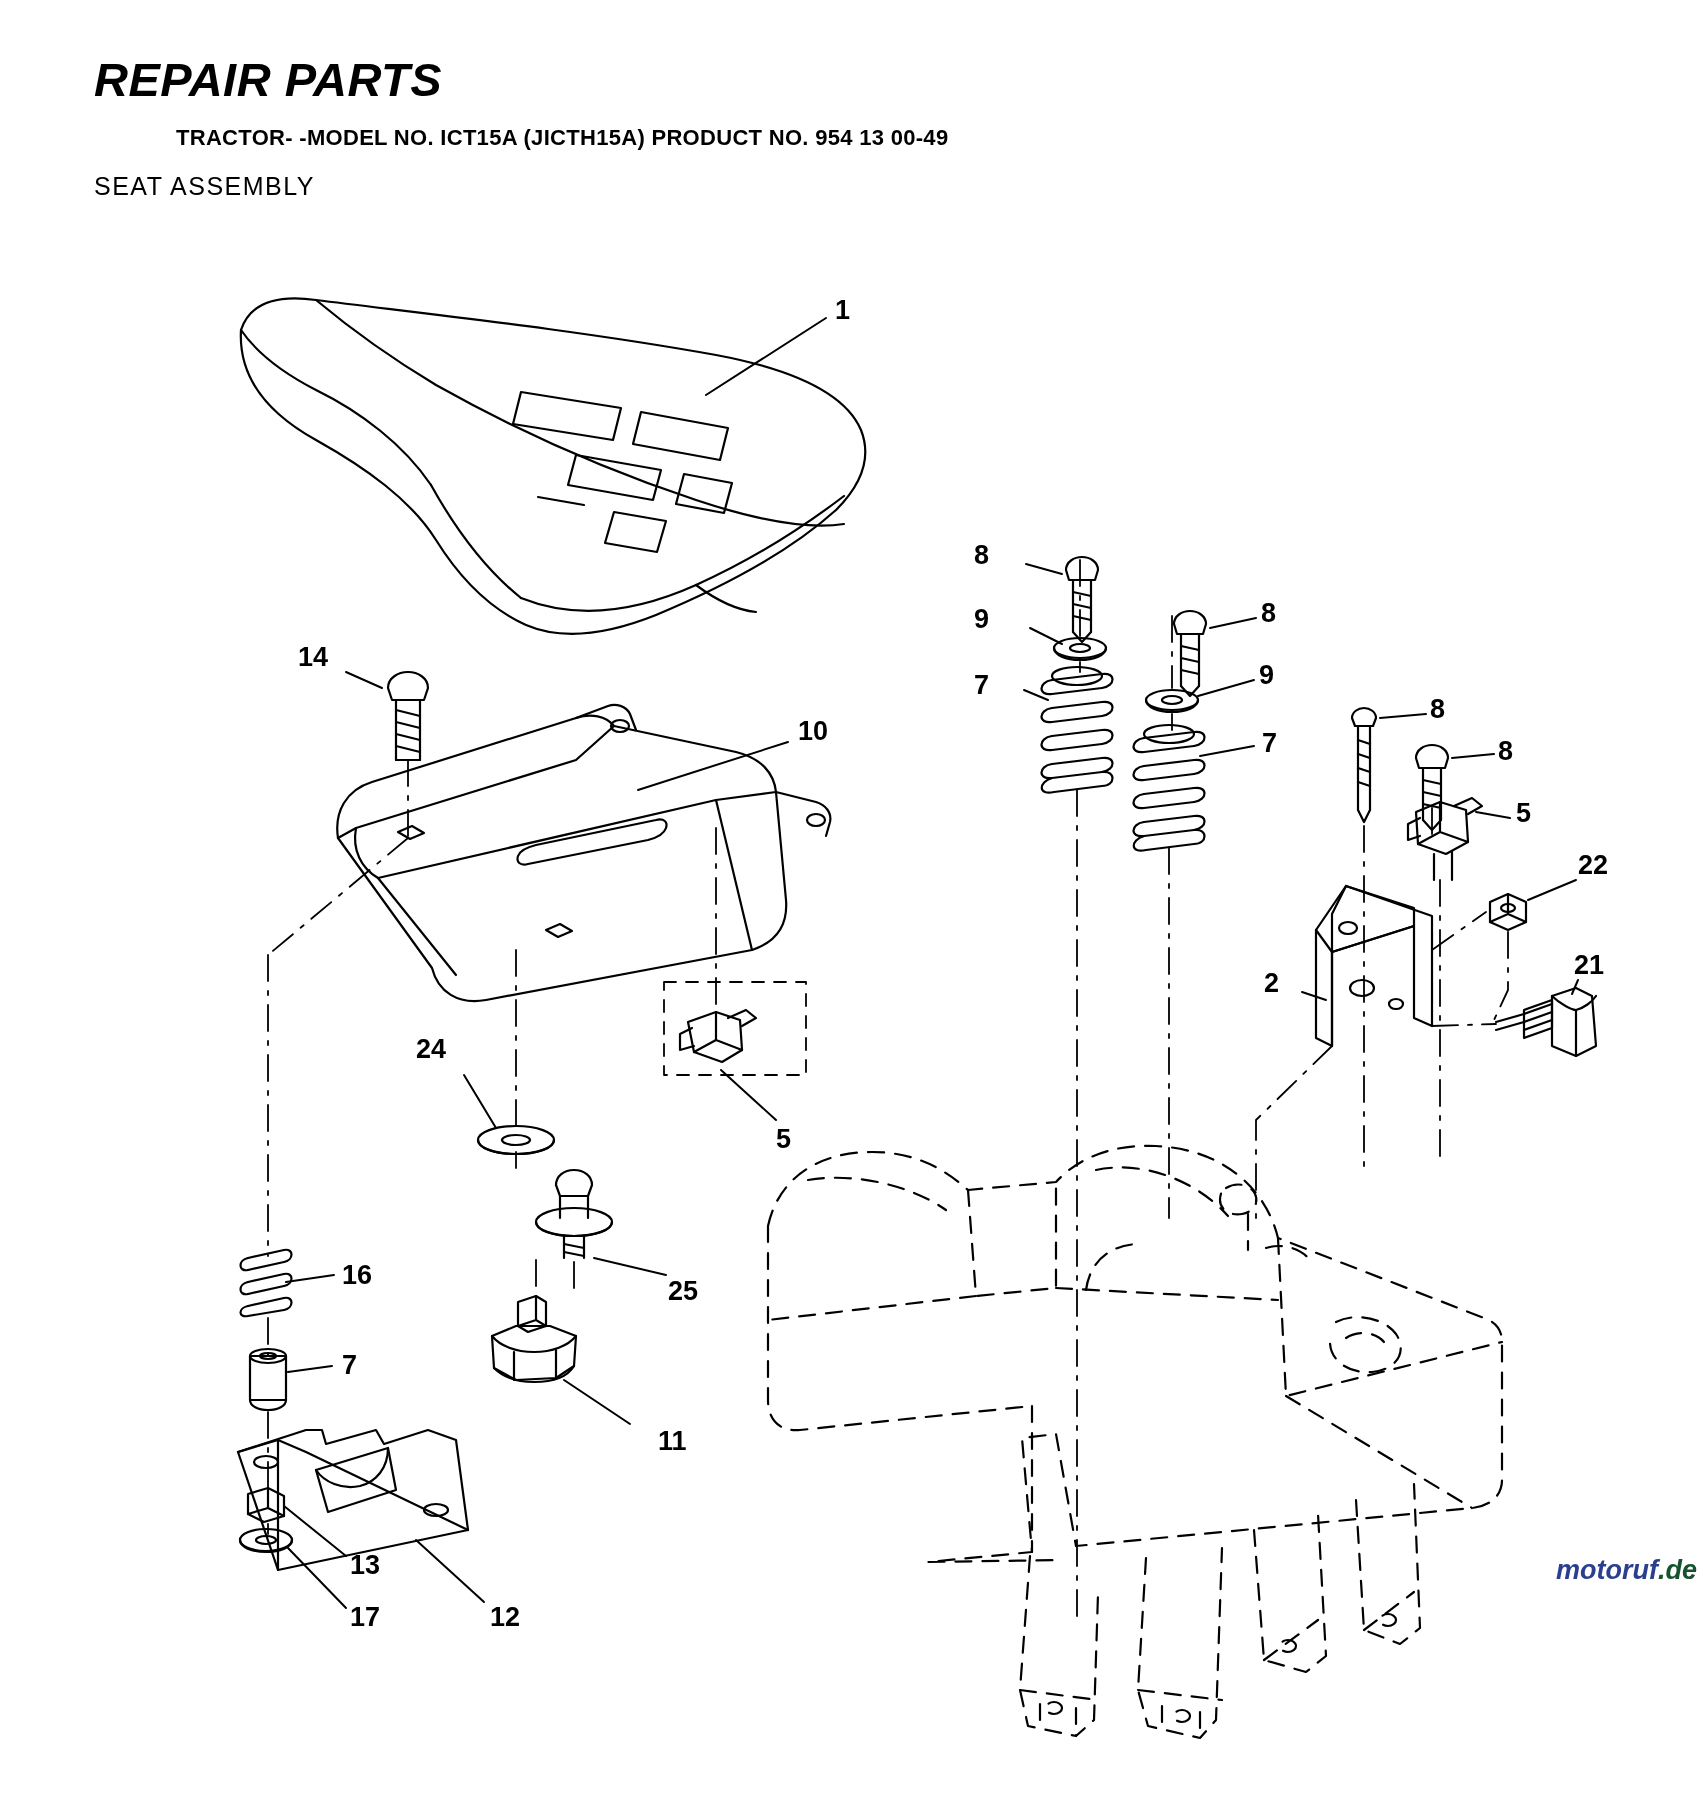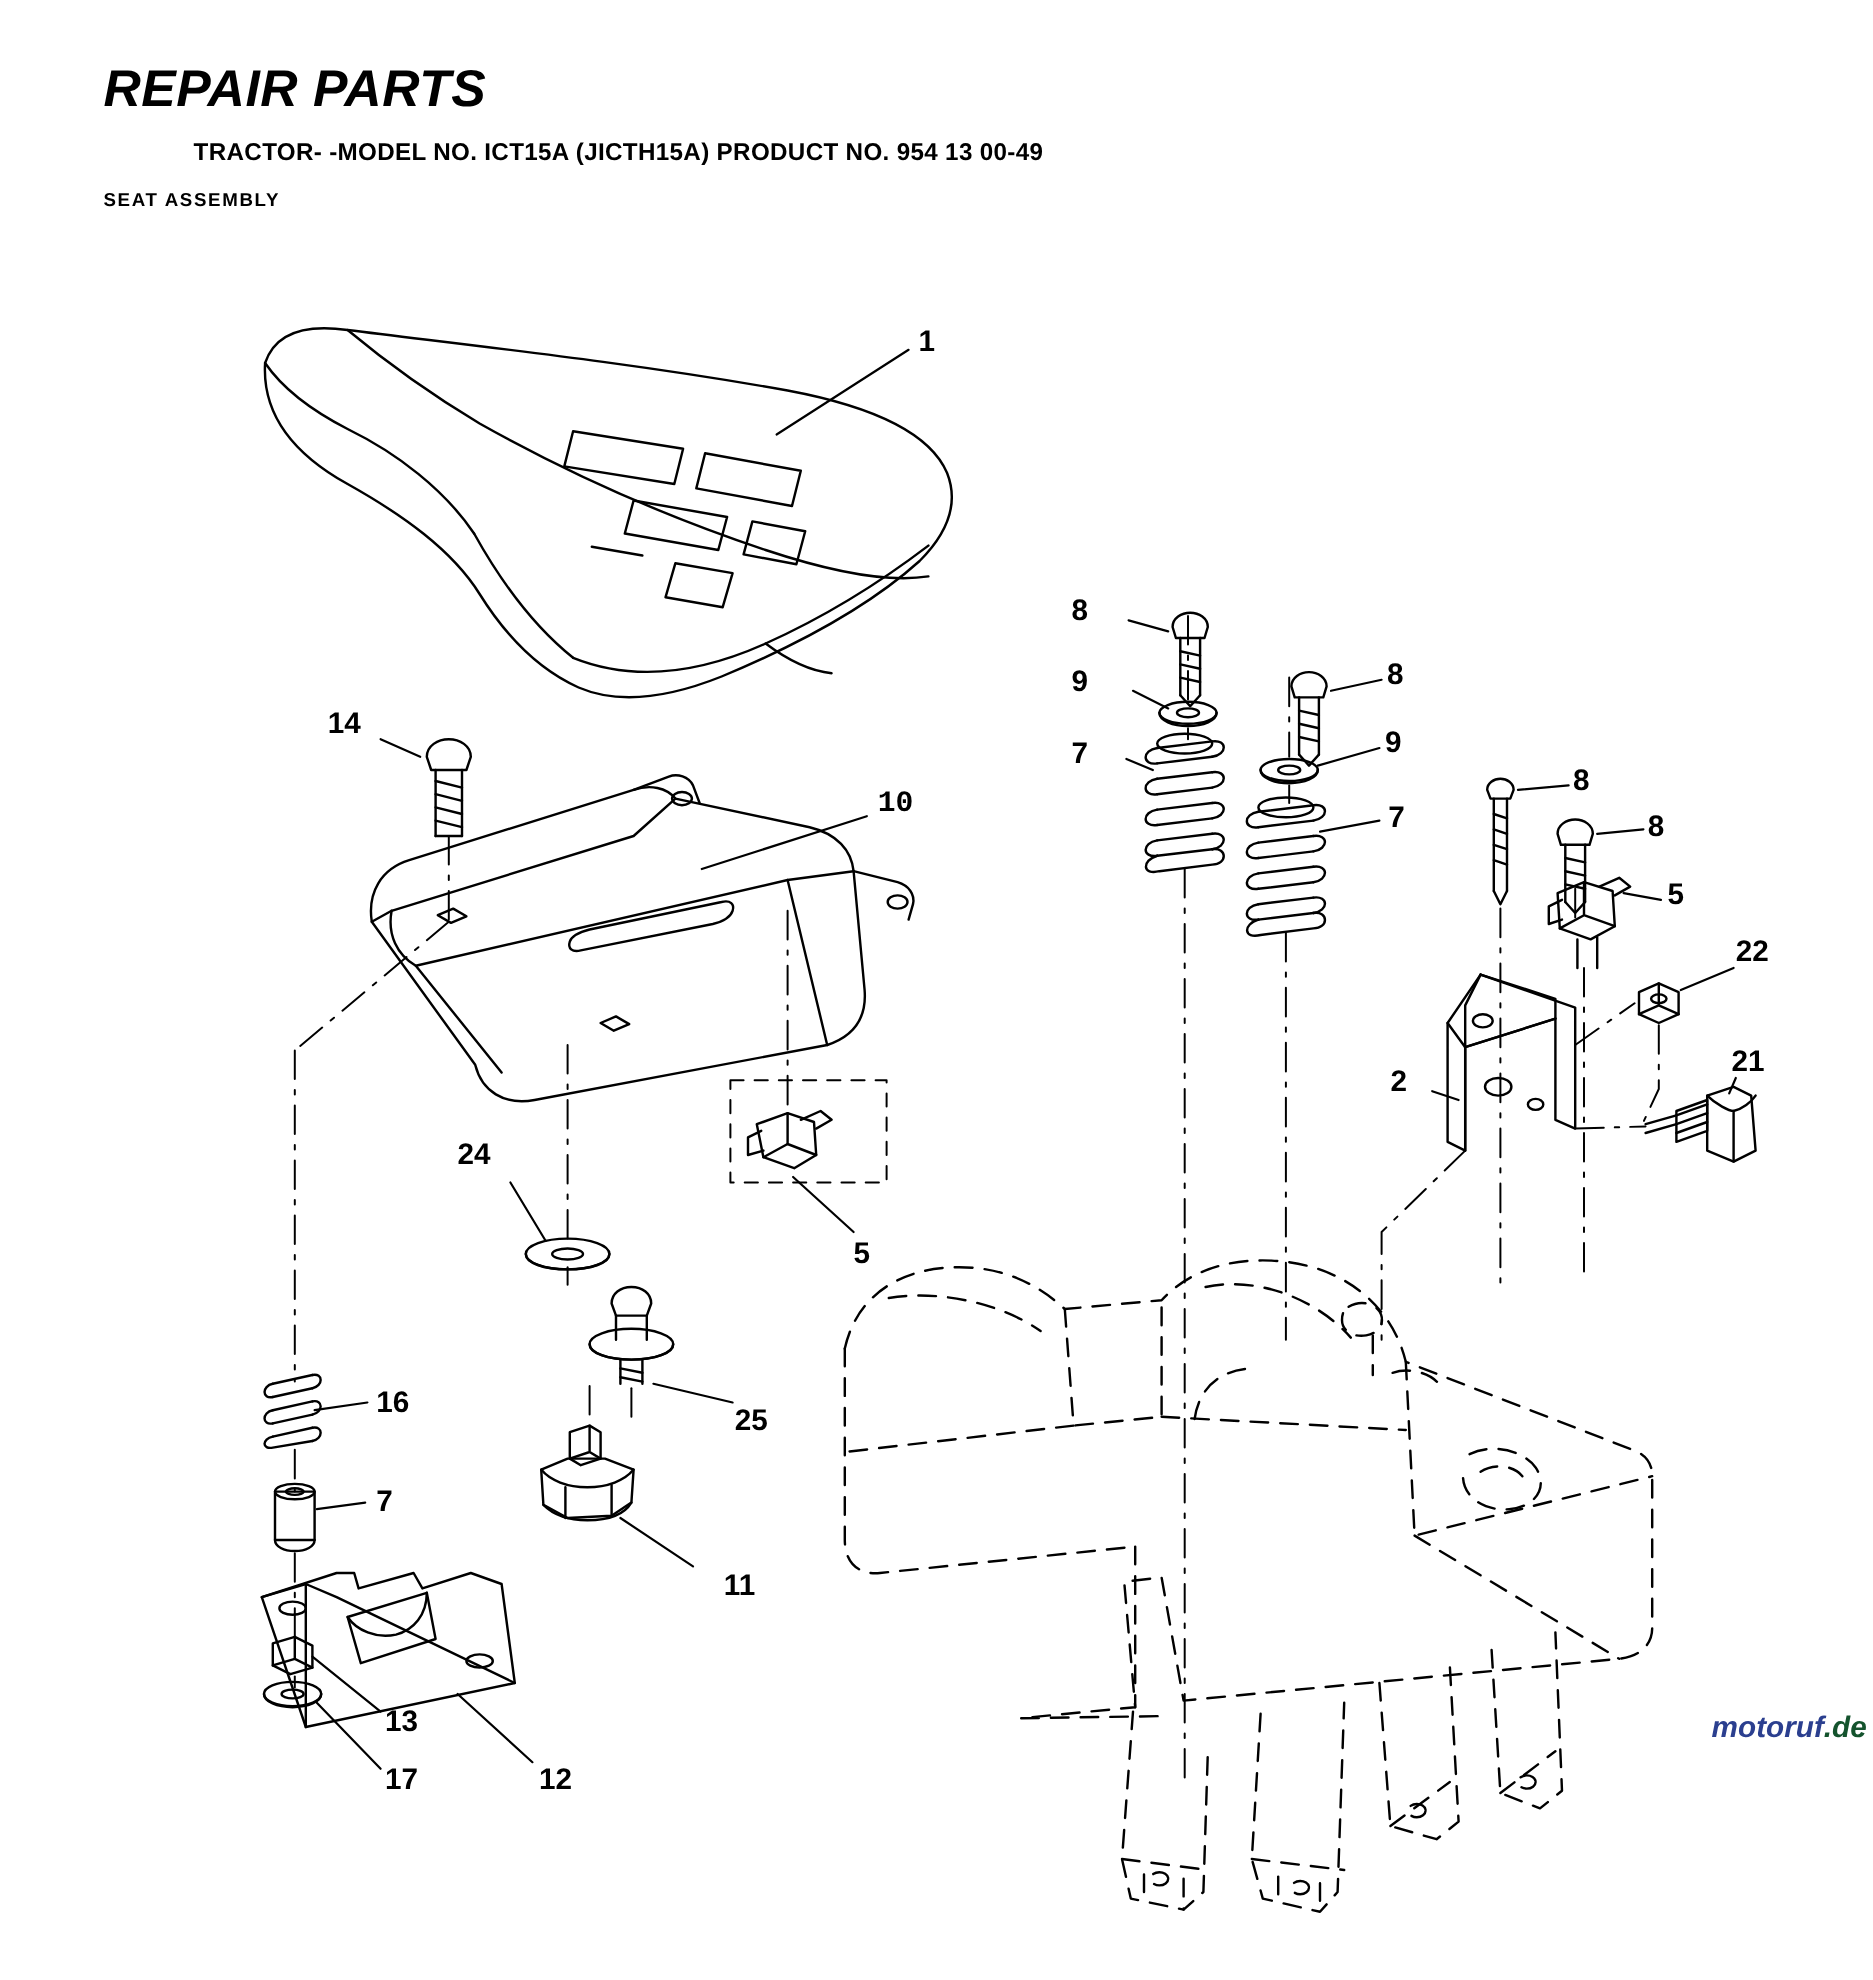--- a/index.html
+++ b/index.html
@@ -36,22 +36,22 @@
     top: 125px;
     font-size: 22px;
     font-weight: bold;
     letter-spacing: 0.3px;
     white-space: nowrap;
   }
   .title-section {
     position: absolute;
     left: 78px;
     top: 172px;
-    font-size: 17px;
-    font-weight: bold;
+    font-size: 25px;
+    font-weight: normal;
     letter-spacing: 1.5px;
   }
   svg.diagram {
     position: absolute;
     left: 0;
     top: 0;
     width: 1703px;
     height: 1800px;
   }
   .callout {
@@ -408,21 +408,21 @@
   <div class="callout" style="left:1243px; top:662px;">9</div>
   <div class="callout" style="left:958px;  top:672px;">7</div>
   <div class="callout" style="left:1246px; top:730px;">7</div>
   <div class="callout" style="left:1414px; top:696px;">8</div>
   <div class="callout" style="left:1482px; top:738px;">8</div>
   <div class="callout" style="left:1500px; top:800px;">5</div>
   <div class="callout" style="left:1562px; top:852px;">22</div>
   <div class="callout" style="left:1248px; top:970px;">2</div>
   <div class="callout" style="left:1558px; top:952px;">21</div>
   <div class="callout" style="left:282px;  top:644px;">14</div>
-  <div class="callout" style="left:782px;  top:718px;font-family:Liberation Mono, monospace;">10</div>
+  <div class="callout" style="left:782px;  top:718px;">10</div>
   <div class="callout" style="left:400px;  top:1036px;">24</div>
   <div class="callout" style="left:760px; top:1126px;">5</div>
   <div class="callout" style="left:652px;  top:1278px;">25</div>
   <div class="callout" style="left:326px;  top:1262px;">16</div>
   <div class="callout" style="left:326px;  top:1352px;">7</div>
   <div class="callout" style="left:616px;  top:1428px;margin-left:26px;">11</div>
   <div class="callout" style="left:334px;  top:1552px;">13</div>
   <div class="callout" style="left:334px;  top:1604px;">17</div>
   <div class="callout" style="left:474px;  top:1604px;">12</div>
 

